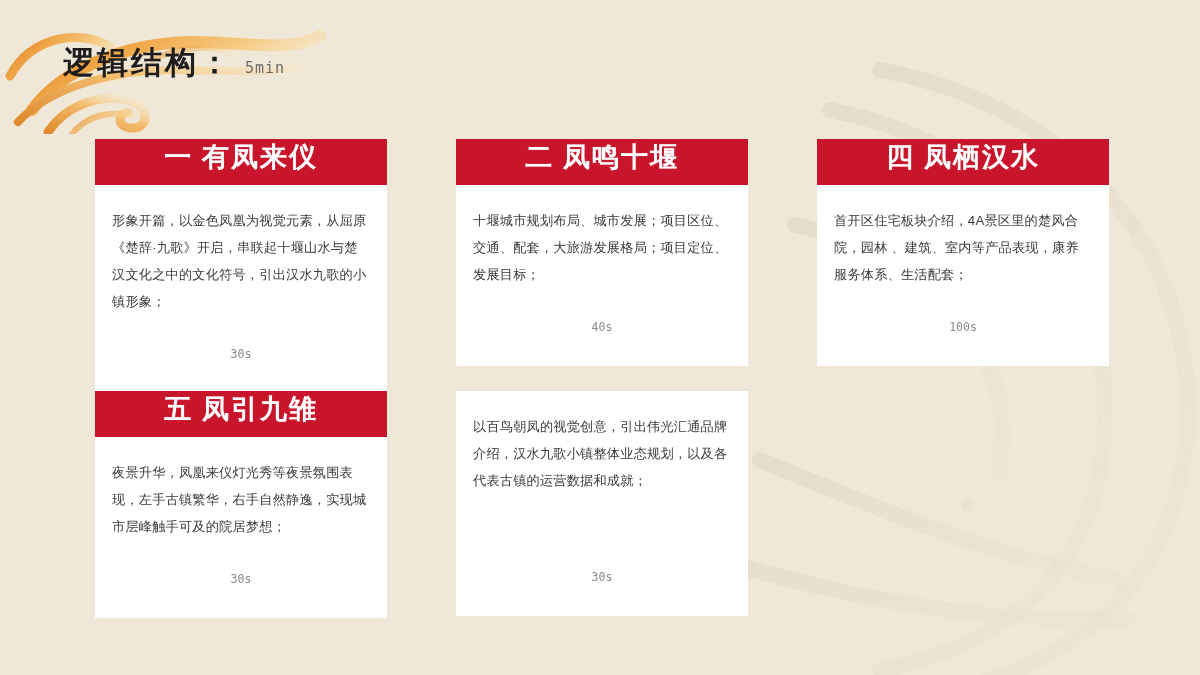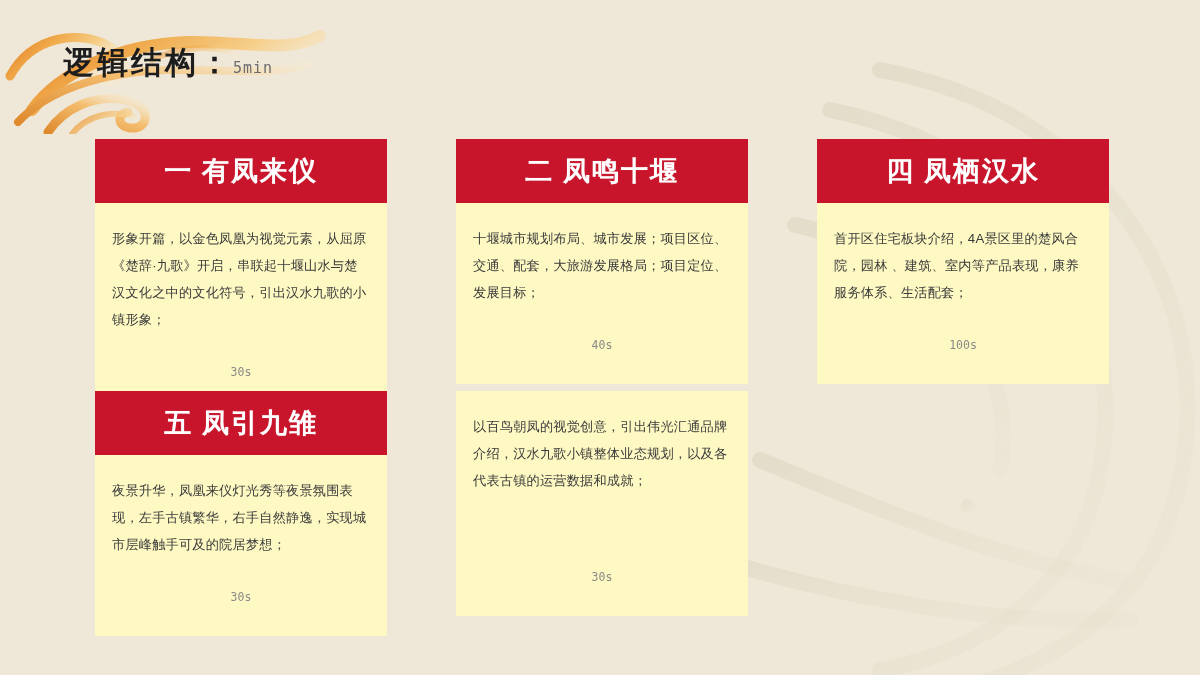--- a/index.html
+++ b/index.html
@@ -50,21 +50,21 @@
   .slide-title {
     font-family: "Liberation Serif", "DejaVu Serif", serif;
     font-size: 31px;
     font-weight: 700;
     letter-spacing: 3px;
     color: #1d1d1d;
     white-space: nowrap;
     margin-left: 23px;
   }
   .slide-duration {
-    margin-left: 0;
+    margin-left: 12px;
     font-family: "DejaVu Sans Mono", "Liberation Mono", monospace;
     font-size: 15px;
     color: #6d6d6d;
     letter-spacing: 1px;
   }
 
   
   .card-grid {
     position: absolute;
     left: 95px;
@@ -75,39 +75,39 @@
     grid-template-rows: repeat(2, 225px);
     column-gap: 69px;
     row-gap: 27px;
     z-index: 4;
   }
   .card {
     display: flex;
     flex-direction: column;
   }
   .card-header {
-    height: 64px;
+    height: 46px;
     background: #c8152b;
     display: flex;
-    align-items: center;
+    align-items: flex-start;
     justify-content: center;
     flex: 0 0 auto;
   }
   .card-header-text {
     color: #ffffff;
     font-family: "Liberation Serif", "DejaVu Serif", serif;
     font-size: 27px;
     font-weight: 700;
     letter-spacing: 2px;
     white-space: nowrap;
     text-shadow: 0 0 1px rgba(255,255,255,0.35);
   }
   .card-body {
     flex: 1 1 auto;
-    background: #fef9c3;
+    background: #ffffff;
     padding: 22px 17px 24px 17px;
     display: flex;
     flex-direction: column;
     box-sizing: border-box;
   }
   .card-text {
     font-size: 13.2px;
     line-height: 2.05;
     color: #3b3b3b;
     letter-spacing: 0.2px;

